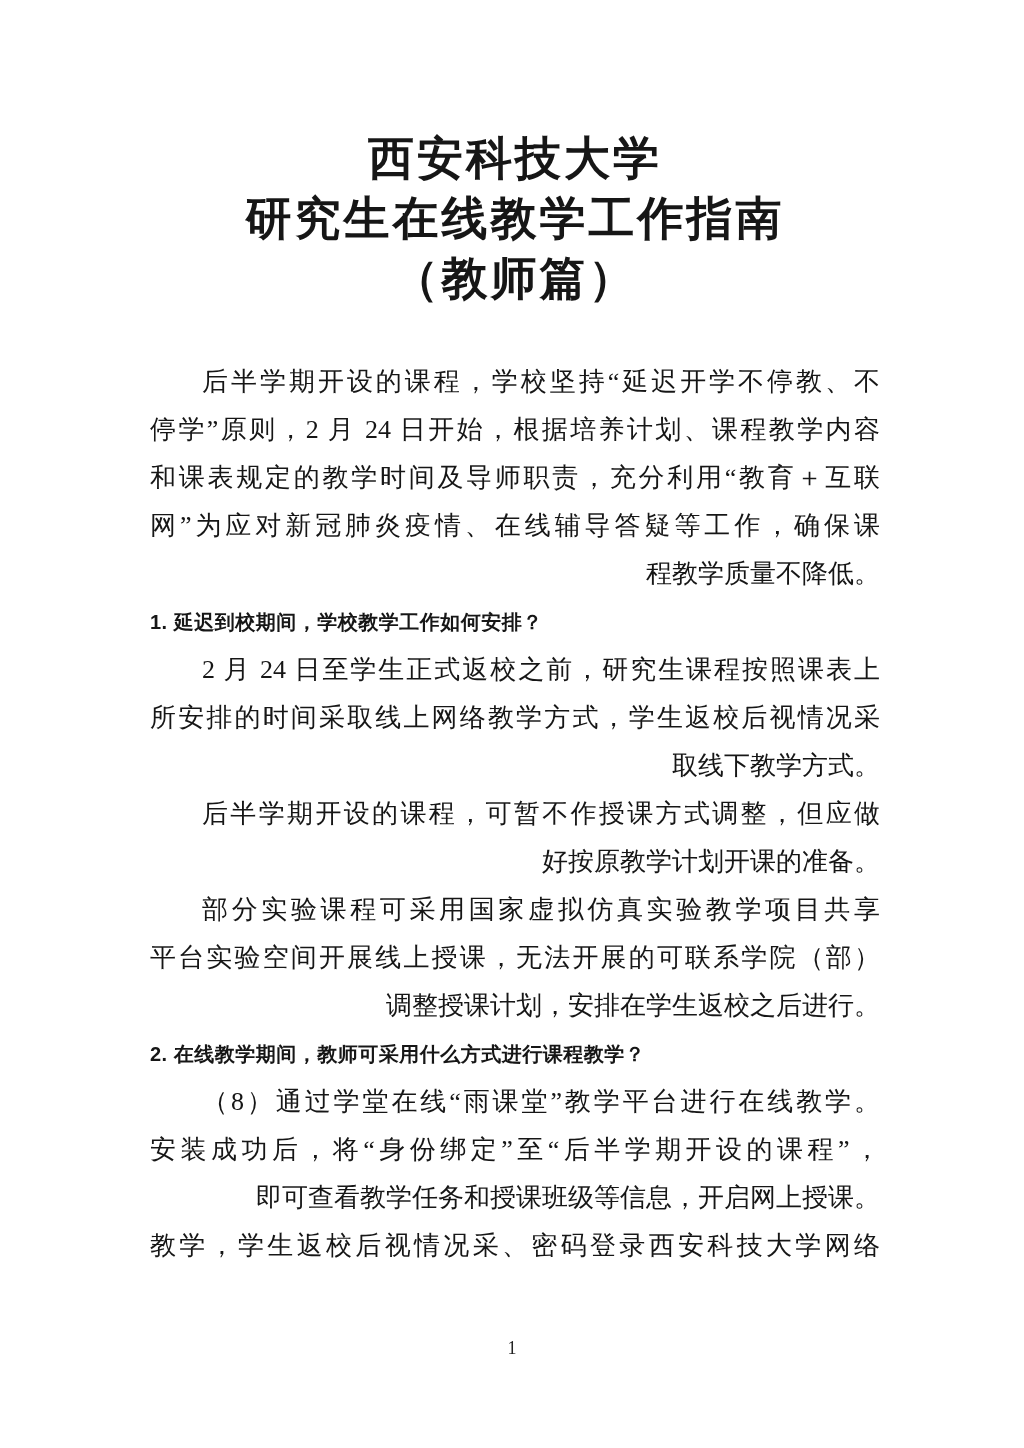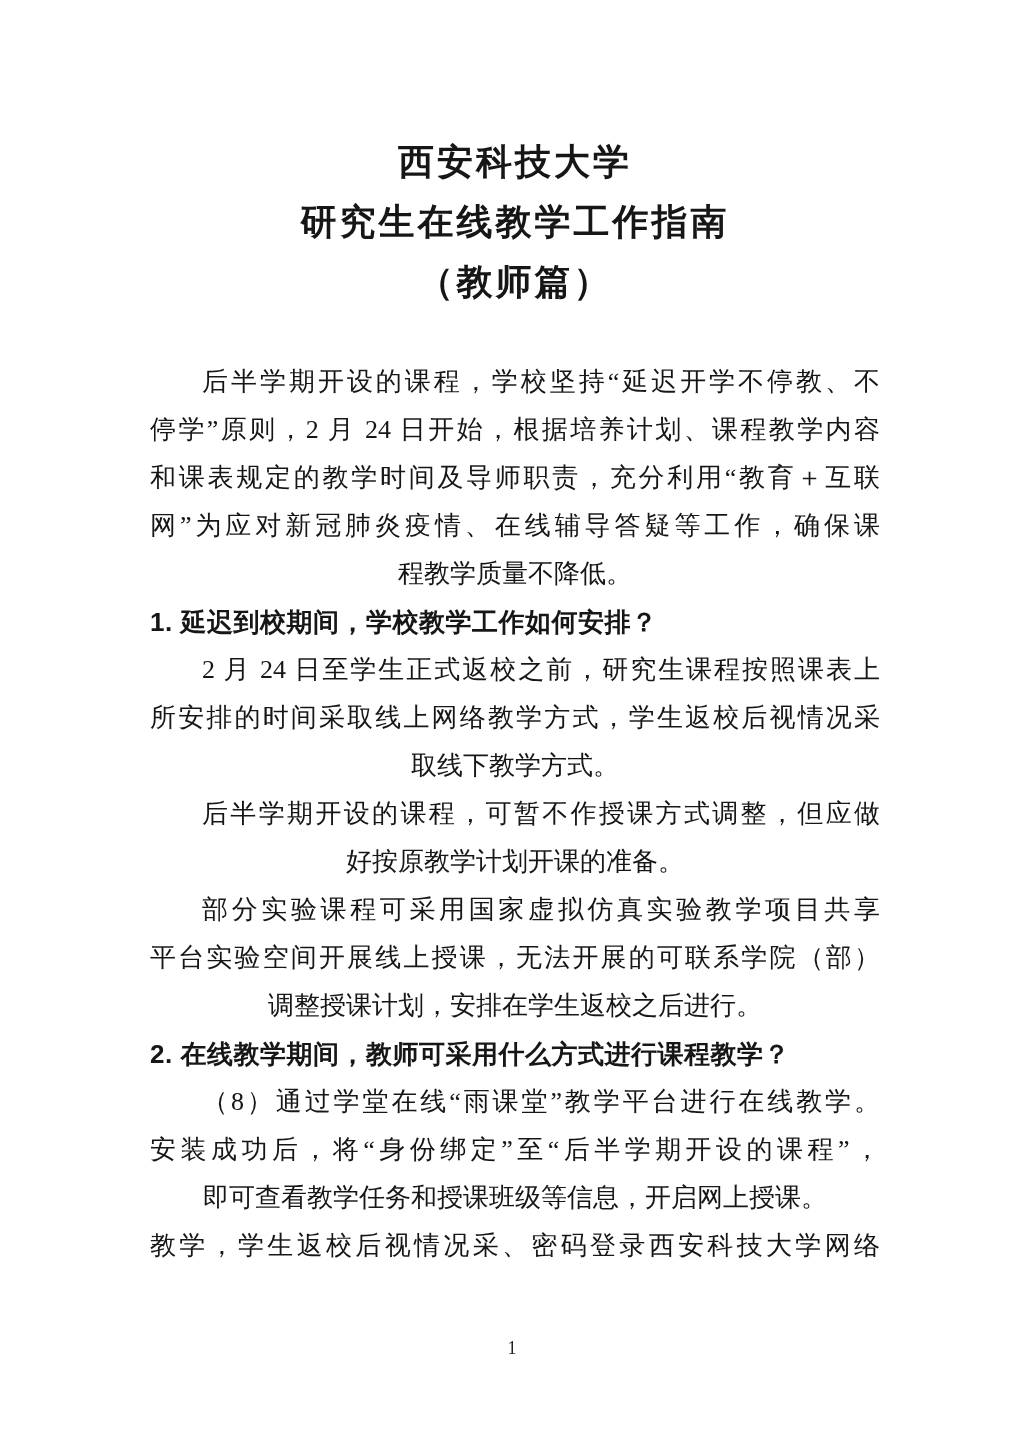--- a/index.html
+++ b/index.html
@@ -19,45 +19,46 @@
   .content {
     position: absolute;
     left: 150px;
     top: 0;
     width: 730px;
   }
   .doc-title {
     margin-top: 132px;
     text-align: center;
     font-weight: bold;
-    font-size: 36px;
+    font-size: 46px;
     line-height: 60px;
     letter-spacing: 3px;
+    font-family: Liberation Mono, monospace;
   }
   .title-line { white-space: nowrap; }
   .body-text {
     margin-top: 46px;
     font-size: 26px;
     line-height: 48px;
   }
   .line {
-    text-align: center;
+    text-align: right;
   }
   .line.fill {
     text-align: justify;
     text-align-last: justify;
   }
   .line.indent {
     text-indent: 2em;
   }
   .heading {
     margin: 0;
     font-family: "Liberation Sans", "DejaVu Sans", sans-serif;
     font-weight: bold;
-    font-size: 26px;
+    font-size: 20px;
     line-height: 48px;
     letter-spacing: 0.5px;
   }
   .page-number {
     position: absolute;
     top: 1336px;
     left: 0;
     width: 100%;
     text-align: center;
     font-size: 18px;

